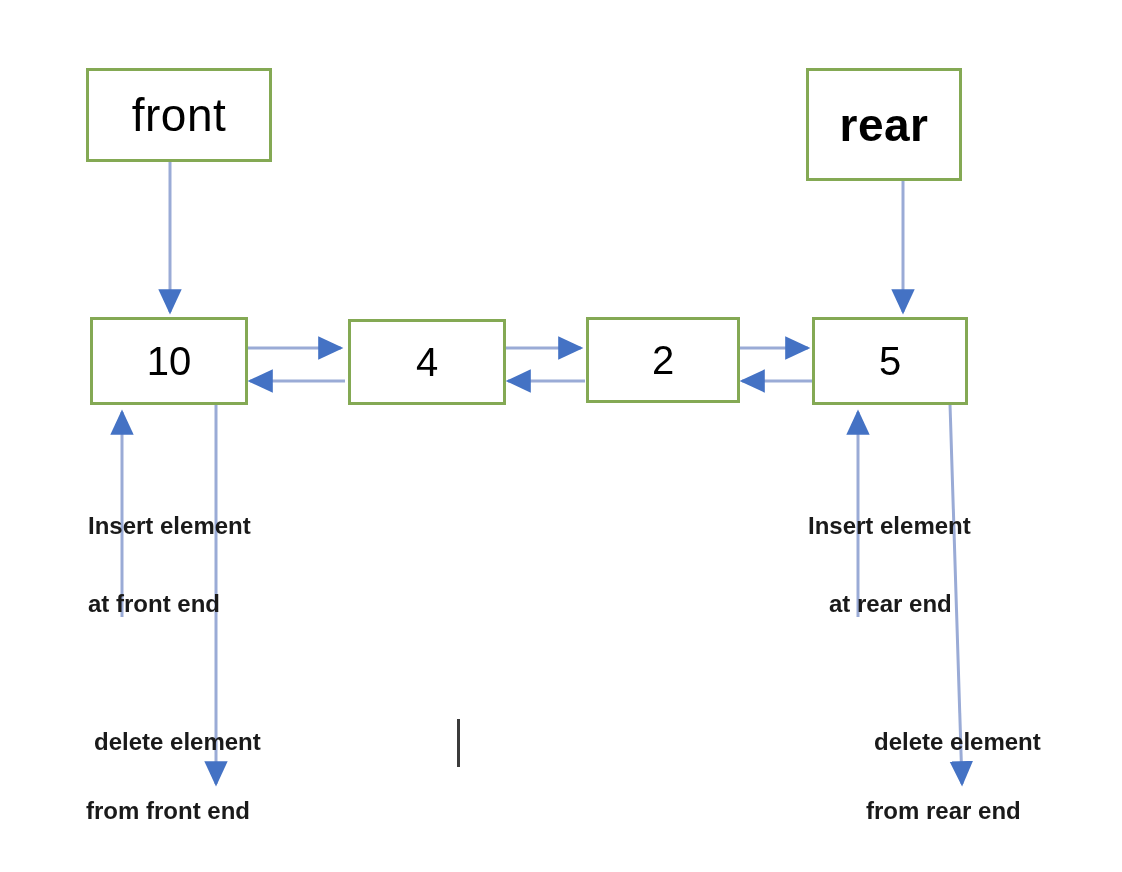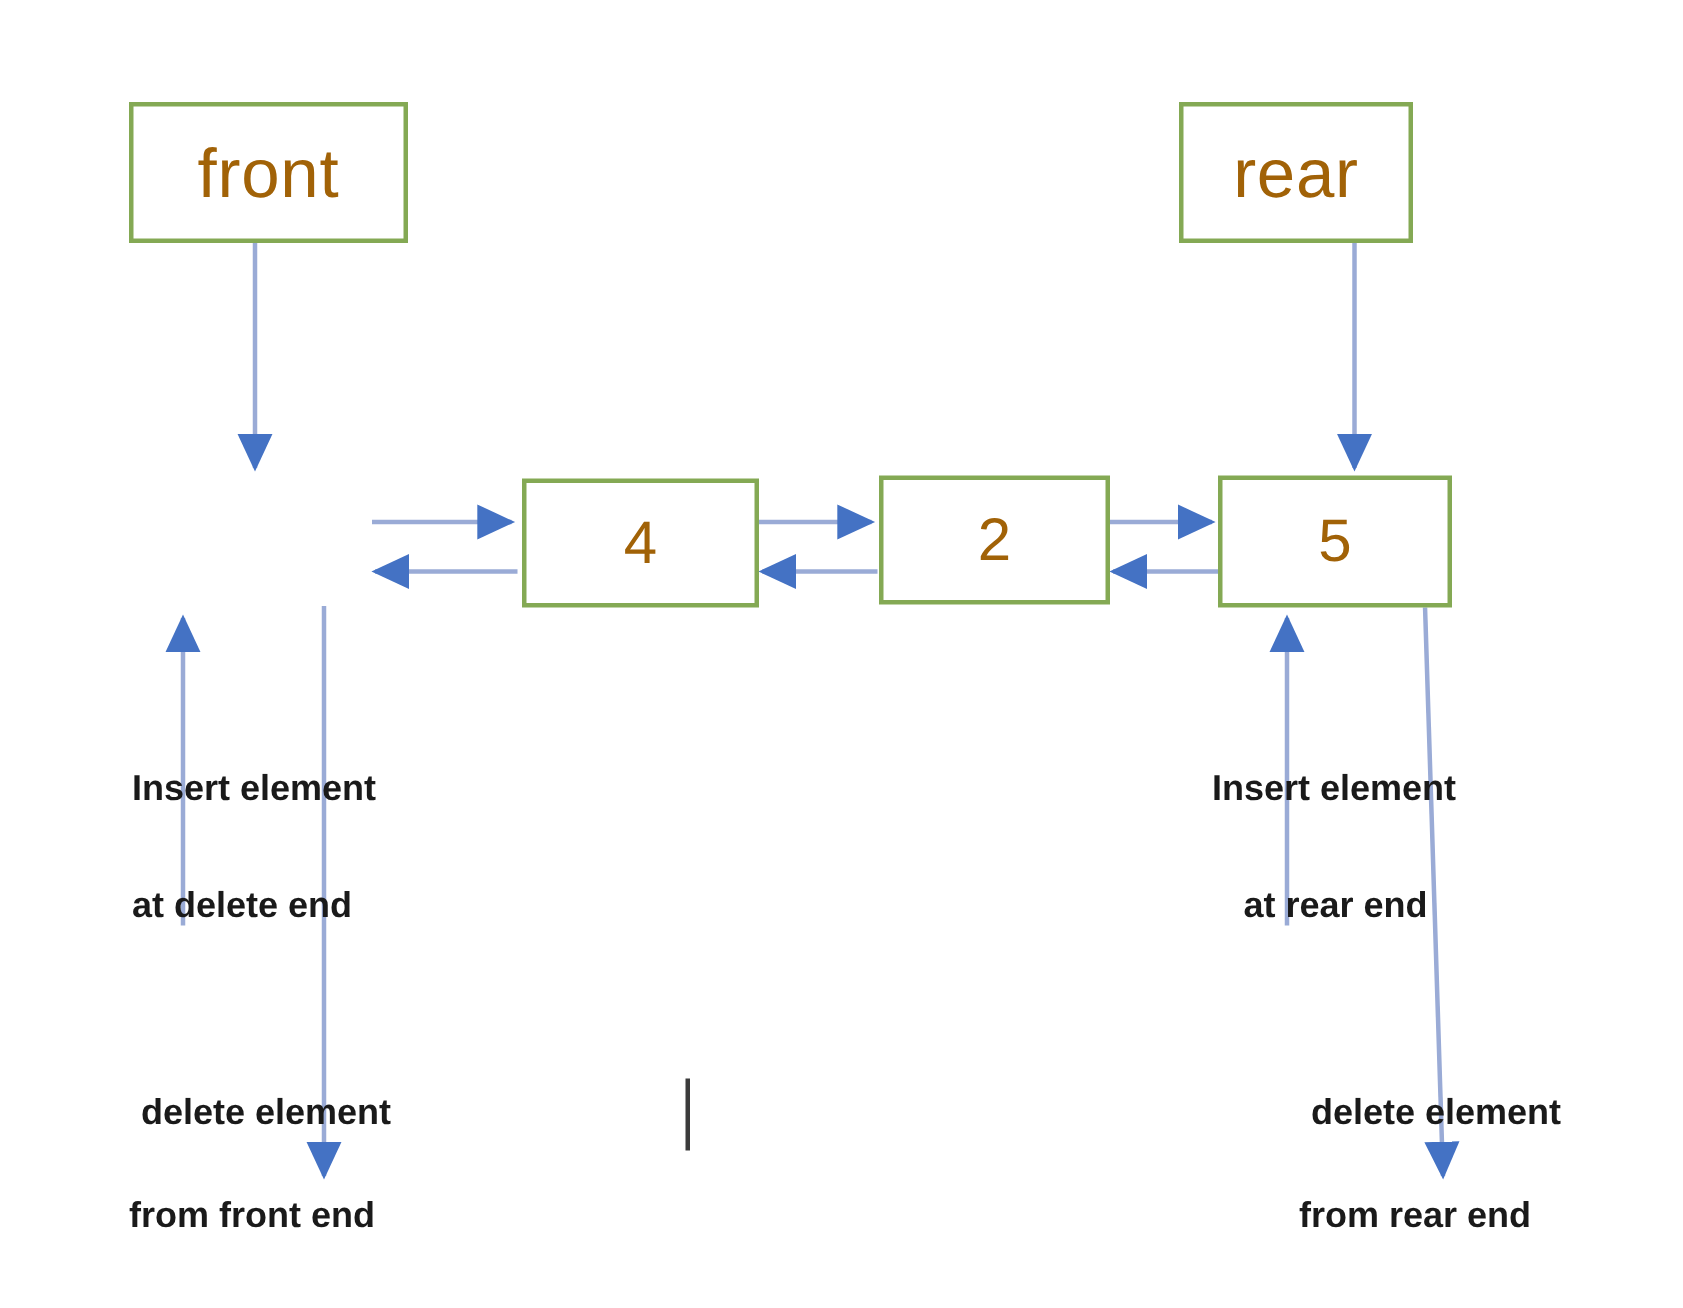--- a/index.html
+++ b/index.html
@@ -27,21 +27,21 @@
     pointer-events: none;
   }
   .node-box {
     position: absolute;
     box-sizing: border-box;
     border: 3px solid #84a954;
     background: #ffffff;
     display: flex;
     align-items: center;
     justify-content: center;
-    color: #a16207;
+    color: #000000;
     font-weight: 400;
     z-index: 3;
   }
   .ptr-box {
     font-size: 46px;
     letter-spacing: 0.5px;
   }
   .val-box {
     font-size: 40px;
   }
@@ -110,39 +110,42 @@
 
     <g>
       <line x1="950" y1="404" x2="962" y2="784" stroke="#9aabd6" stroke-width="3" marker-end="url(#head-blue)"></line>
     </g>
   </svg>
 
   <div class="node-box ptr-box" style="left:86px; top:68px; width:186px; height:94px;">
     <span>front</span>
   </div>
 
-  <div class="node-box ptr-box" style="left:786px; top:68px; width:156px; height:94px;">
+  <div class="node-box ptr-box" style="left:806px; top:68px; width:156px; height:113px;font-weight:bold;">
     <span>rear</span>
   </div>
 
+  <div class="node-box val-box" style="left:90px; top:317px; width:158px; height:88px;">
+    <span>10</span>
+  </div>
 
   <div class="node-box val-box" style="left:348px; top:319px; width:158px; height:86px;">
     <span>4</span>
   </div>
 
   <div class="node-box val-box" style="left:586px; top:317px; width:154px; height:86px;">
     <span>2</span>
   </div>
 
   <div class="node-box val-box" style="left:812px; top:317px; width:156px; height:88px;">
     <span>5</span>
   </div>
 
   <div class="caption" style="left:88px; top:512px;">Insert element</div>
-  <div class="caption" style="left:88px; top:590px;">at delete end</div>
+  <div class="caption" style="left:88px; top:590px;">at front end</div>
 
   <div class="caption" style="left:94px; top:728px;">delete element</div>
   <div class="caption" style="left:86px; top:797px;">from front end</div>
 
   <div class="caption" style="left:808px; top:512px;">Insert element</div>
   <div class="caption" style="left:803px; top:590px;margin-left:26px;">at rear end</div>
 
   <div class="caption" style="left:874px; top:728px;">delete element</div>
   <div class="caption" style="left:866px; top:797px;">from rear end</div>
 

